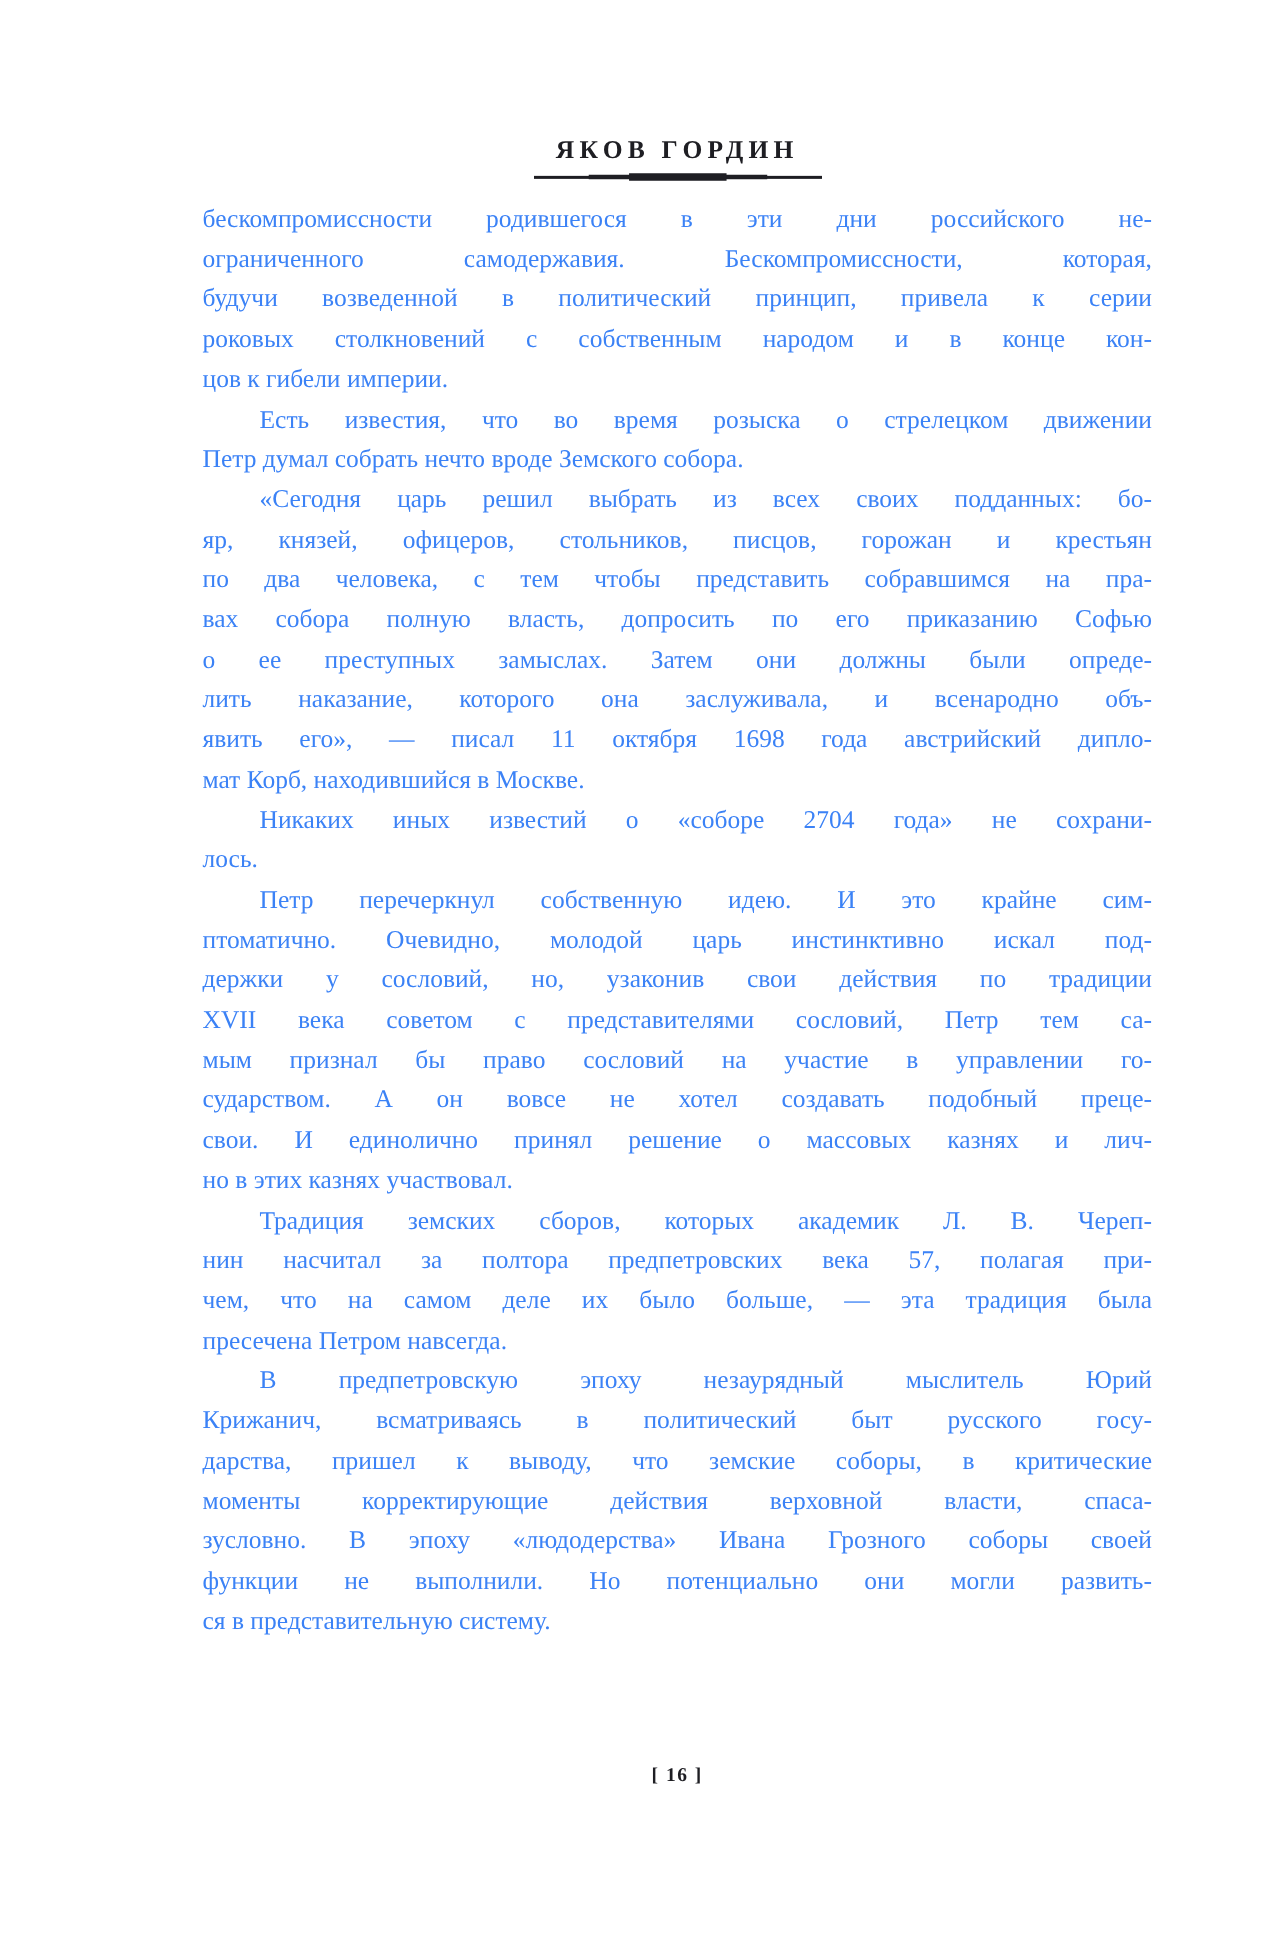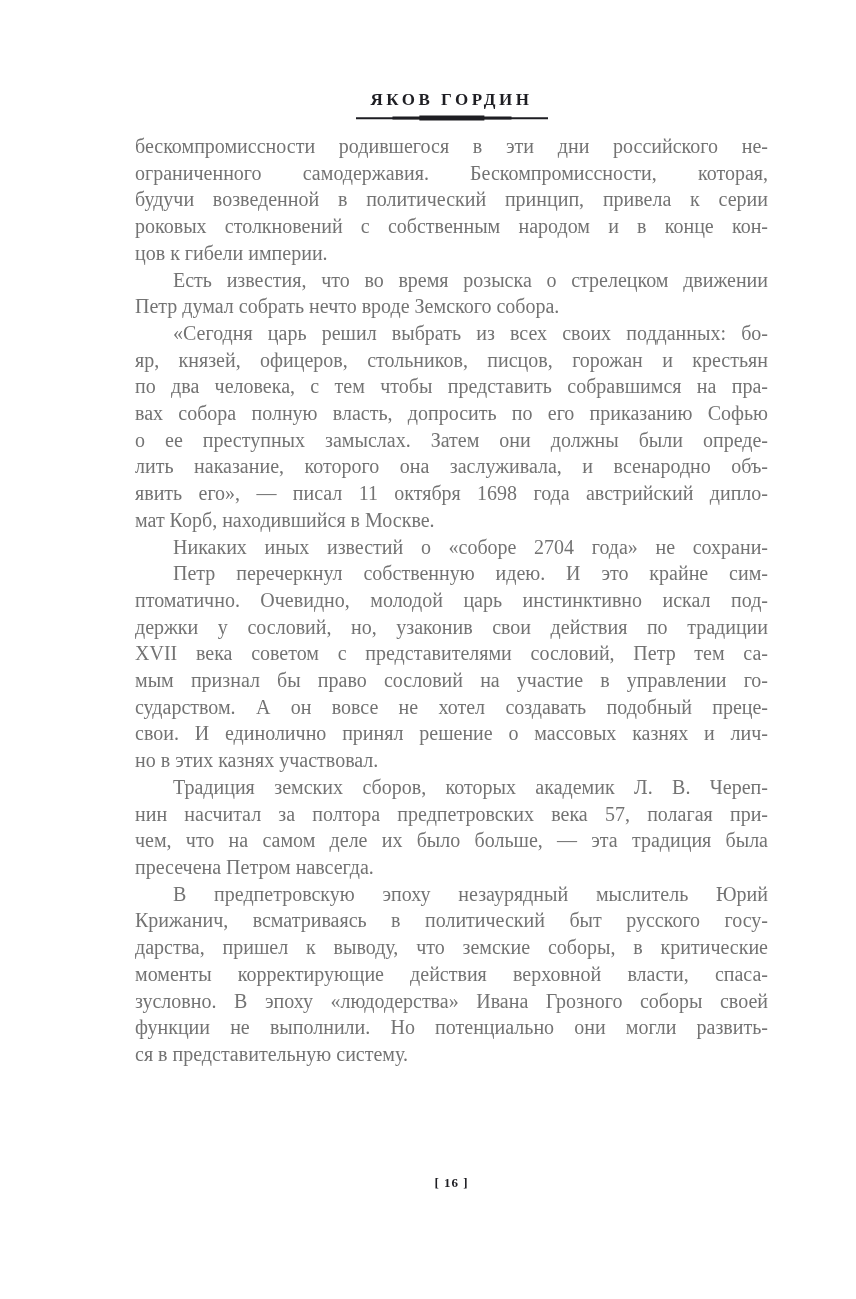--- a/index.html
+++ b/index.html
@@ -38,23 +38,23 @@
     top: 50%; left: 50%;
     transform: translate(-50%, -50%);
     background: #1e1e23;
   }
   .rule .bar-thin  { width: 100%; height: 1.5px; }
   .rule .bar-mid   { width: 62%;  height: 3px; }
   .rule .bar-thick { width: 34%;  height: 5px; }
   .body-text {
     position: absolute;
     top: 133px; left: 135px; width: 633px;
-    font-size: 20px;
+    font-size: 17px;
     line-height: 26.7px;
-    color: #737373;
+    color: #3b82f6;
   }
   .line {
     text-align: justify;
     text-align-last: justify;
     white-space: normal;
   }
   .line.last { text-align-last: left; }
   .para.indent .line:first-child { text-indent: 38px; }
   .page-number {
     position: absolute;
@@ -98,20 +98,21 @@
         <div class="line">яр, князей, офицеров, стольников, писцов, горожан и крестьян</div>
         <div class="line">по два человека, с тем чтобы представить собравшимся на пра-</div>
         <div class="line">вах собора полную власть, допросить по его приказанию Софью</div>
         <div class="line">о ее преступных замыслах. Затем они должны были опреде-</div>
         <div class="line">лить наказание, которого она заслуживала, и всенародно объ-</div>
         <div class="line">явить его», — писал 11 октября 1698 года австрийский дипло-</div>
         <div class="line last">мат Корб, находившийся в Москве.</div>
       </div>
       <div class="para indent">
         <div class="line">Никаких иных известий о «соборе 2704 года» не сохрани-</div>
+        <div class="line last">лось.</div>
       </div>
       <div class="para indent">
         <div class="line">Петр перечеркнул собственную идею. И это крайне сим-</div>
         <div class="line">птоматично. Очевидно, молодой царь инстинктивно искал под-</div>
         <div class="line">держки у сословий, но, узаконив свои действия по традиции</div>
         <div class="line">XVII века советом с представителями сословий, Петр тем са-</div>
         <div class="line">мым признал бы право сословий на участие в управлении го-</div>
         <div class="line">сударством. А он вовсе не хотел создавать подобный преце-</div>
         <div class="line">свои. И единолично принял решение о массовых казнях и лич-</div>
         <div class="line last">но в этих казнях участвовал.</div>

